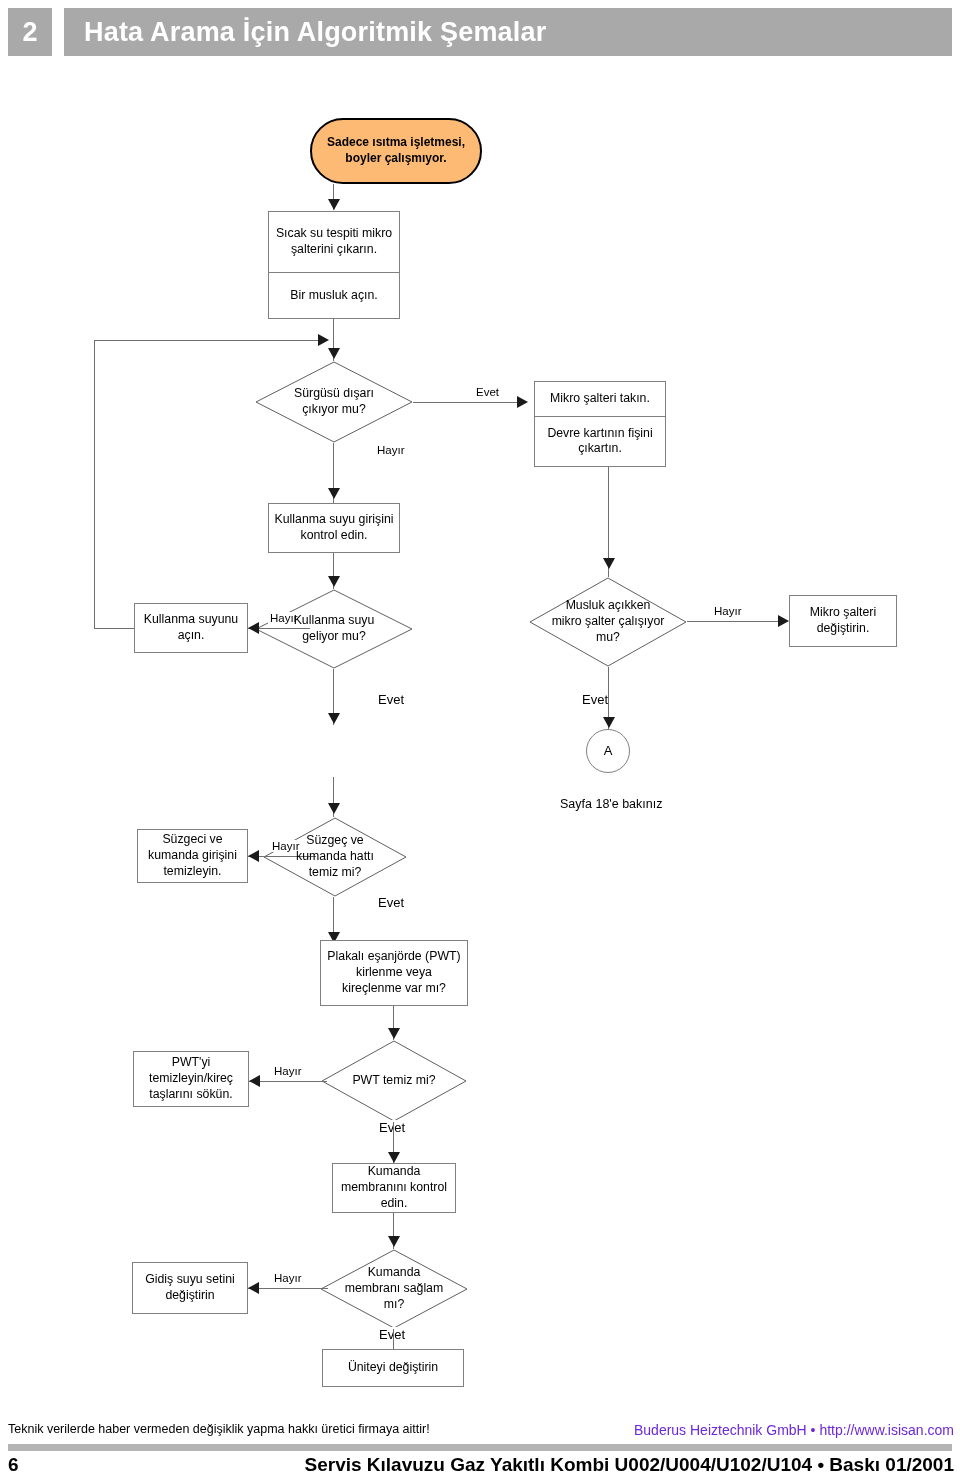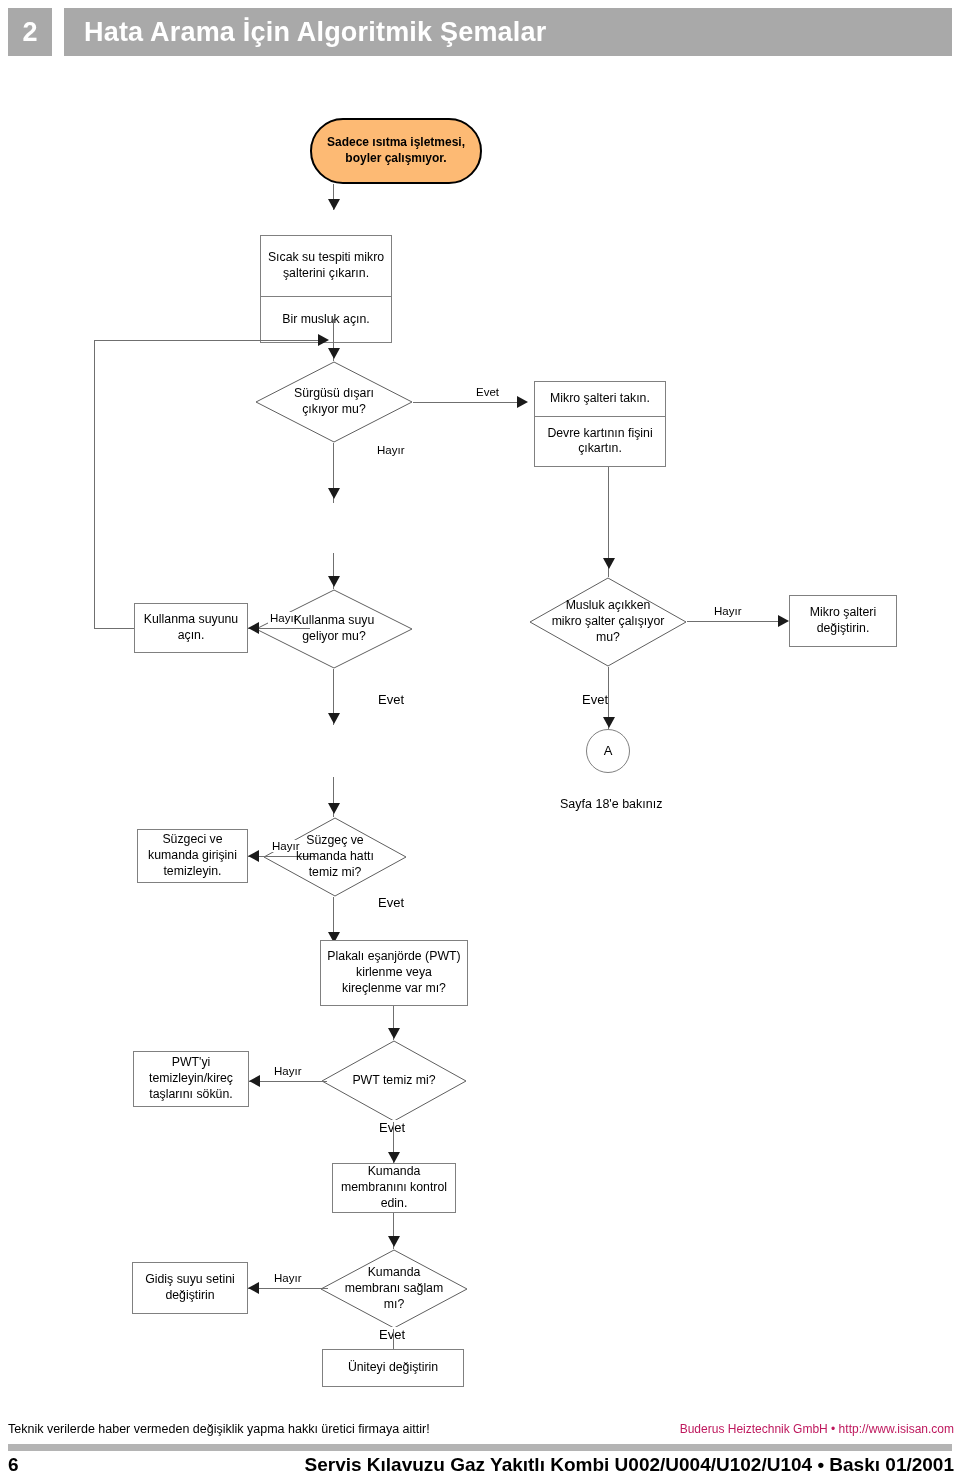--- a/index.html
+++ b/index.html
@@ -144,21 +144,21 @@
   .arrow.left  { border-top: 6px solid transparent; border-bottom: 6px solid transparent; border-right: 11px solid #1a1a1a; }
 
   
   .footer { position: absolute; left: 0; top: 1412px; width: 960px; height: 65px; }
   .footer-legal {
     position: absolute; left: 8px; top: 10px;
     font-size: 12.5px; white-space: nowrap;
   }
   .footer-company {
     position: absolute; right: 6px; top: 10px;
-    font-size: 12px; white-space: nowrap; color: #be185d;
+    font-size: 14px; white-space: nowrap; color: #6d28d9;
   }
   .footer-rule {
     position: absolute; left: 8px; top: 32px;
     width: 944px; height: 7px; background: #b4b4b4;
   }
   .footer-page {
     position: absolute; left: 8px; top: 42px;
     font-size: 19px; font-weight: bold;
   }
   .footer-doc {
@@ -176,21 +176,21 @@
   </div>
 </div>
 
 <div class="canvas">
 
   <div class="node terminator" style="left:310px; top:118px; width:172px; height:66px;">Sadece ısıtma işletmesi, boyler çalışmıyor.</div>
 
   <div class="ln v" style="left:333px; top:184px; height:26px;"></div>
   <div class="arrow down" style="left:328px; top:199px;"></div>
 
-  <div class="boxgroup" style="left:260px; top:211px; width:132px; height:108px;margin-top:24px;">
+  <div class="boxgroup" style="left:268px; top:211px; width:132px; height:108px;">
     <div class="cell">Sıcak su tespiti mikro şalterini çıkarın.</div>
     <div class="cell">Bir musluk açın.</div>
   </div>
 
   <div class="ln v" style="left:333px; top:319px; height:42px;"></div>
   <div class="arrow down" style="left:328px; top:348px;"></div>
 
   <div class="ln v" style="left:94px; top:340px; height:288px;"></div>
   <div class="ln h" style="left:94px; top:628px; width:40px;"></div>
   <div class="ln h" style="left:94px; top:340px; width:228px;"></div>
@@ -212,20 +212,21 @@
   <div class="arrow down" style="left:328px; top:488px;"></div>
 
   <div class="boxgroup" style="left:534px; top:381px; width:132px; height:86px;">
     <div class="cell">Mikro şalteri takın.</div>
     <div class="cell">Devre kartının fişini çıkartın.</div>
   </div>
 
   <div class="ln v" style="left:608px; top:467px; height:110px;"></div>
   <div class="arrow down" style="left:603px; top:558px;"></div>
 
+  <div class="node box" style="left:268px; top:503px; width:132px; height:50px;">Kullanma suyu girişini kontrol edin.</div>
 
   <div class="ln v" style="left:333px; top:553px; height:36px;"></div>
   <div class="arrow down" style="left:328px; top:576px;"></div>
 
   <div class="node diamond" style="left:255px; top:589px; width:158px; height:80px;">
     <svg width="158" height="80" viewBox="0 0 158 80" aria-hidden="true">
       <polygon points="79,1 157,40 79,79 1,40" fill="#ffffff" stroke="#5f5f5f" stroke-width="1"></polygon>
     </svg>
     <div class="dlabel">Kullanma suyu geliyor mu?</div>
   </div>

